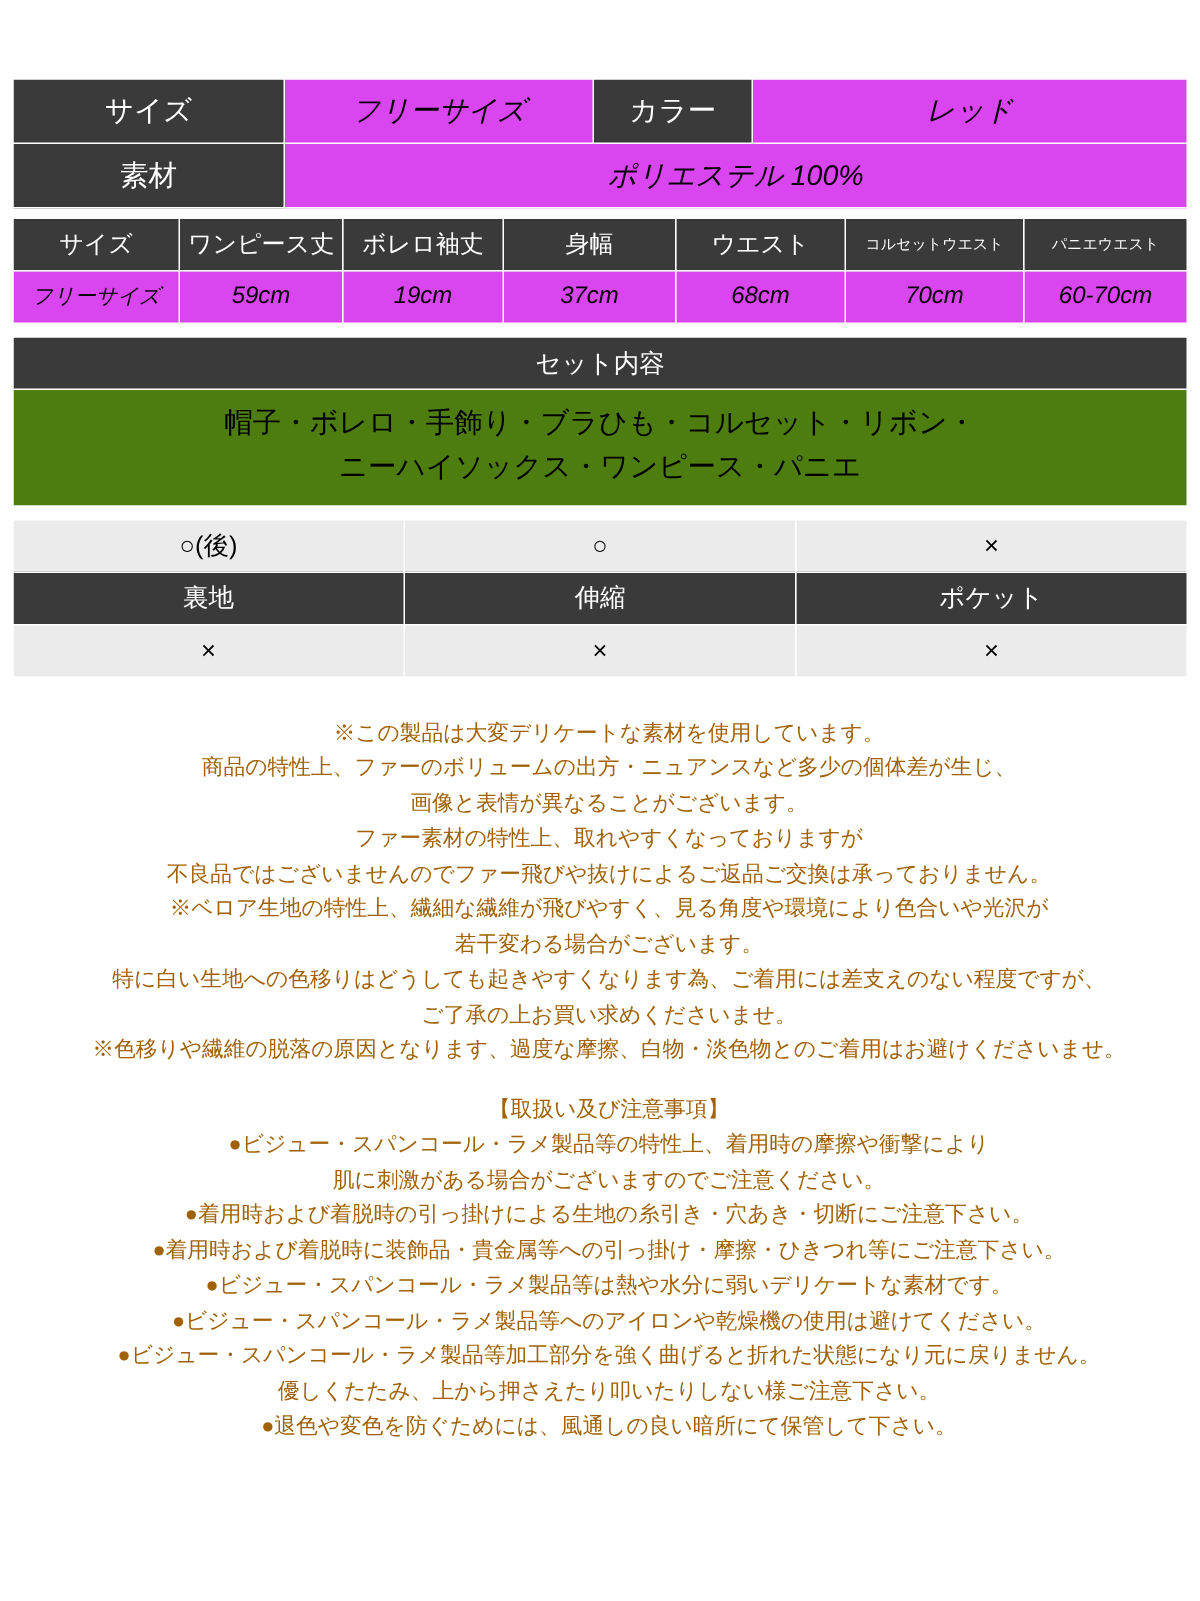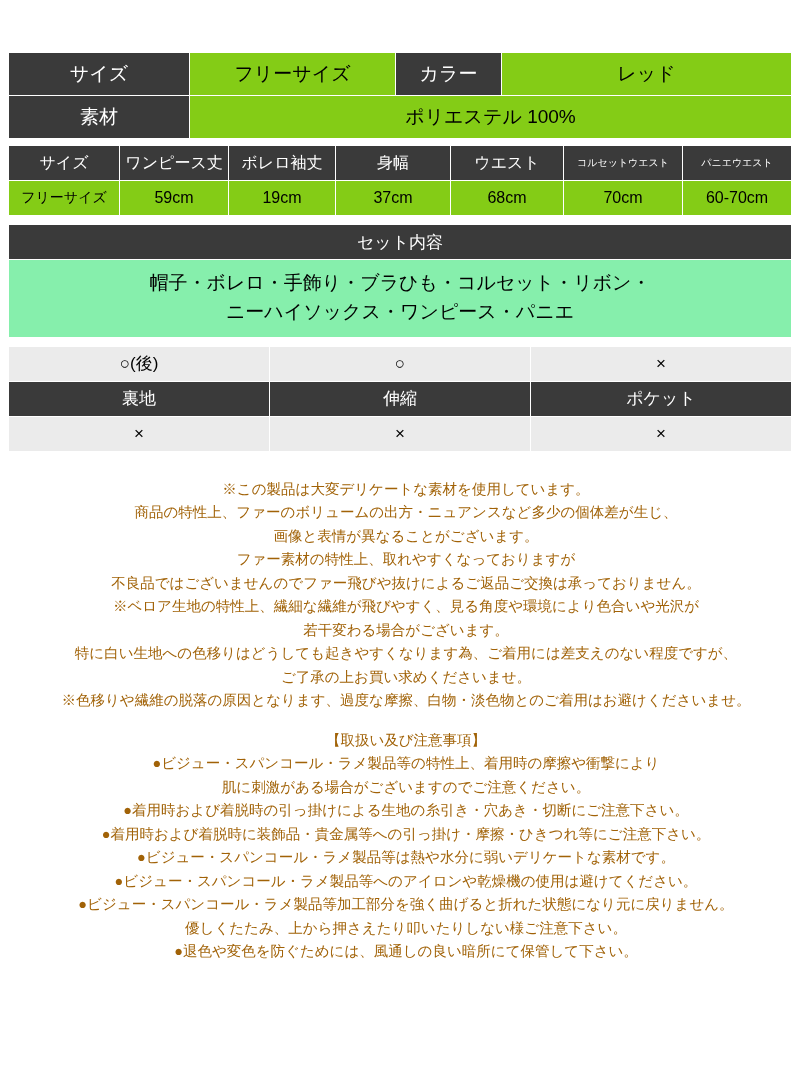--- a/index.html
+++ b/index.html
@@ -33,22 +33,23 @@
     vertical-align: middle;
     font-weight: normal;
     padding: 0;
   }
   
   .hd {
     background: #3a3a3a;
     color: #ffffff;
   }
   .lt {
-    background: #84cc16;
+    background: #d946ef;
     color: #000000;
+    font-style: italic;
   }
   
   .t-spec td {
     height: 42px;
     font-size: 19px;
   }
   .t-spec .hd { font-size: 19px; }
   
   .t-meas { margin-top: 6px; }
   .t-meas td {
@@ -58,21 +59,21 @@
   .t-meas .hd { font-size: 16px; }
   .t-meas .tiny { font-size: 10px; }
   .t-meas .small { font-size: 14px; }
   
   .t-set { margin-top: 8px; }
   .t-set .hd {
     height: 34px;
     font-size: 17px;
   }
   .t-set .body {
-    background: #86efac;
+    background: #4d7c0f;
     font-size: 19px;
     line-height: 1.55;
     padding: 8px 4px 10px 4px;
   }
   
   .t-feat { margin-top: 8px; }
   .t-feat .hd {
     height: 34px;
     font-size: 17px;
   }

